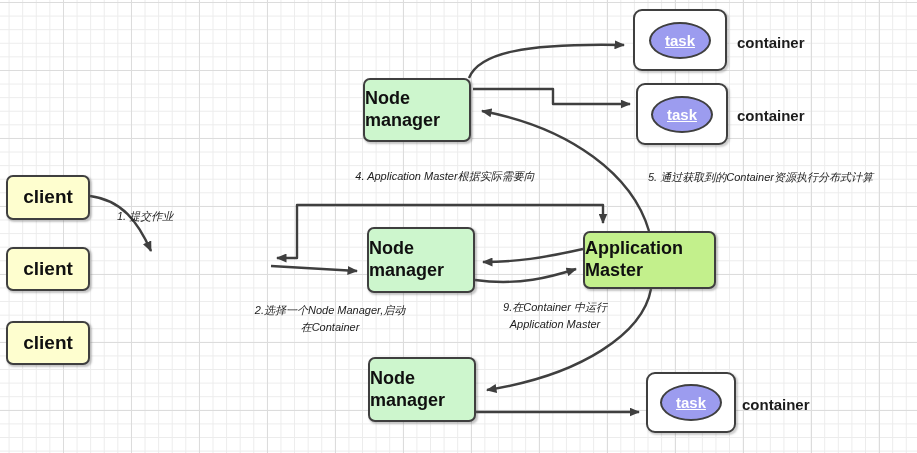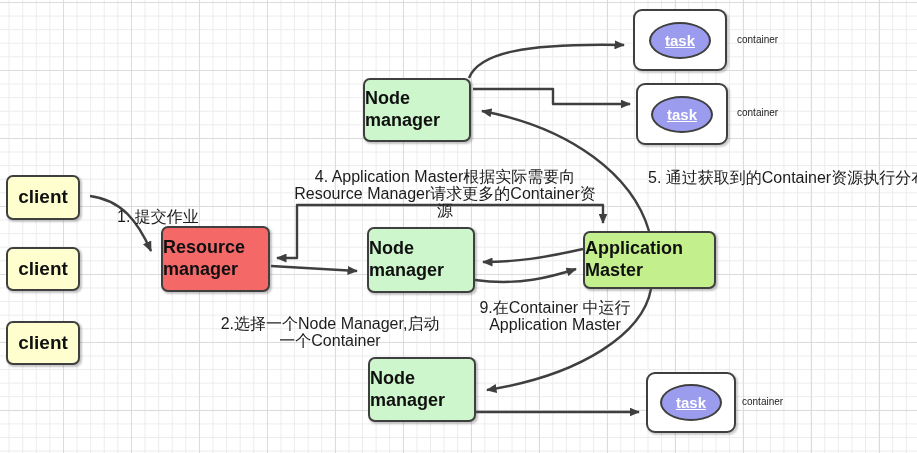--- a/index.html
+++ b/index.html
@@ -21,21 +21,21 @@
   svg.arrows path{fill:none;stroke:var(--arrow);stroke-width:2.4;stroke-linejoin:round;}
   .node{
     position:absolute;z-index:2;
     display:flex;align-items:center;justify-content:center;
     border:2px solid var(--border);border-radius:7px;
     box-sizing:border-box;
     font-weight:bold;color:#101010;
     box-shadow:1.5px 1.5px 2px rgba(90,90,90,.35);
     line-height:1.2;
   }
-  .client{left:6px;width:74px;height:45px;background:var(--client_fill);font-size:19px;}
+  .client{left:6px;width:84px;height:45px;background:var(--client_fill);font-size:19px;}
   .rm{left:161px;top:226px;width:109px;height:66px;background:var(--resource_manager_fill);font-size:18px;}
   .nm{width:108px;background:var(--node_manager_fill);font-size:18px;}
   .am{left:583px;top:231px;width:133px;height:58px;background:var(--application_master_fill);font-size:18px;}
   .container-box{
     position:absolute;z-index:2;
     background:var(--container_fill);
     border:2px solid var(--border);border-radius:9px;
     box-sizing:border-box;
     display:flex;align-items:center;justify-content:center;
     box-shadow:1.5px 1.5px 2px rgba(90,90,90,.3);
@@ -43,25 +43,25 @@
   .task{
     width:62px;height:37px;border-radius:50%;
     background:var(--task_fill);
     border:2px solid var(--border);
     box-sizing:border-box;
     display:flex;align-items:center;justify-content:center;
     color:#fff;font-weight:bold;font-size:15px;text-decoration:underline;
   }
   .container-label{
     position:absolute;z-index:2;
-    font-size:10px;color:#1c1c1c;white-space:nowrap;
+    font-size:15px;color:#1c1c1c;white-space:nowrap;font-weight:bold;
   }
   .note{
     position:absolute;z-index:2;
-    font-size:16px;color:#1c1c1c;line-height:17px;
+    font-size:11px;color:#1c1c1c;line-height:17px;font-style:italic;
   }
   .center{text-align:center;}
   .nowrap{white-space:nowrap;}
 </style>
 </head>
 <body>
 
 <div class="stage">
 
   <svg class="arrows" width="917" height="453" viewBox="0 0 917 453">
@@ -79,21 +79,20 @@
     <path d="M651,289 C643,333 582,375 487,390" marker-end="url(#ah)"></path>
     <path d="M469,78 C479,53 525,43 624,45" marker-end="url(#ah)"></path>
     <path d="M473,89 L553,89 L553,104 L630,104" marker-end="url(#ah)"></path>
     <path d="M476,412 L639,412" marker-end="url(#ah)"></path>
   </svg>
 
   <div class="node client" style="top:175px">client</div>
   <div class="node client" style="top:247px;height:44px">client</div>
   <div class="node client" style="top:321px;height:44px">client</div>
 
-  <div class="node rm">Resource manager</div>
 
   <div class="node nm" style="left:363px;top:78px;height:64px">Node manager</div>
   <div class="node nm" style="left:367px;top:227px;height:66px">Node manager</div>
   <div class="node nm" style="left:368px;top:357px;height:65px">Node manager</div>
 
   <div class="node am">Application Master</div>
 
   <div class="container-box" style="left:633px;top:9px;width:94px;height:62px">
     <div class="task">task</div>
   </div>
@@ -106,28 +105,27 @@
 
   <div class="container-box" style="left:646px;top:372px;width:90px;height:61px">
     <div class="task">task</div>
   </div>
   <div class="container-label" style="left:742px;top:396px">container</div>
 
   <div class="note nowrap" style="left:117px;top:208px">1. 提交作业</div>
 
   <div class="note center" style="left:290px;top:168px;width:310px">
     <div>4. Application Master根据实际需要向</div>
-    <div>Resource Manager请求更多的Container资源</div>
   </div>
 
   <div class="note nowrap" style="left:648px;top:169px">5. 通过获取到的Container资源执行分布式计算</div>
 
-  <div class="note center" style="left:210px;top:315px;width:240px">
+  <div class="note center" style="left:210px;top:302px;width:240px">
     <div>2.选择一个Node Manager,启动</div>
-    <div>一个Container</div>
+    <div>在Container</div>
   </div>
 
   <div class="note center" style="left:465px;top:299px;width:180px">
     <div>9.在Container 中运行</div>
     <div>Application Master</div>
   </div>
 
 </div>
 
 </body></html>

